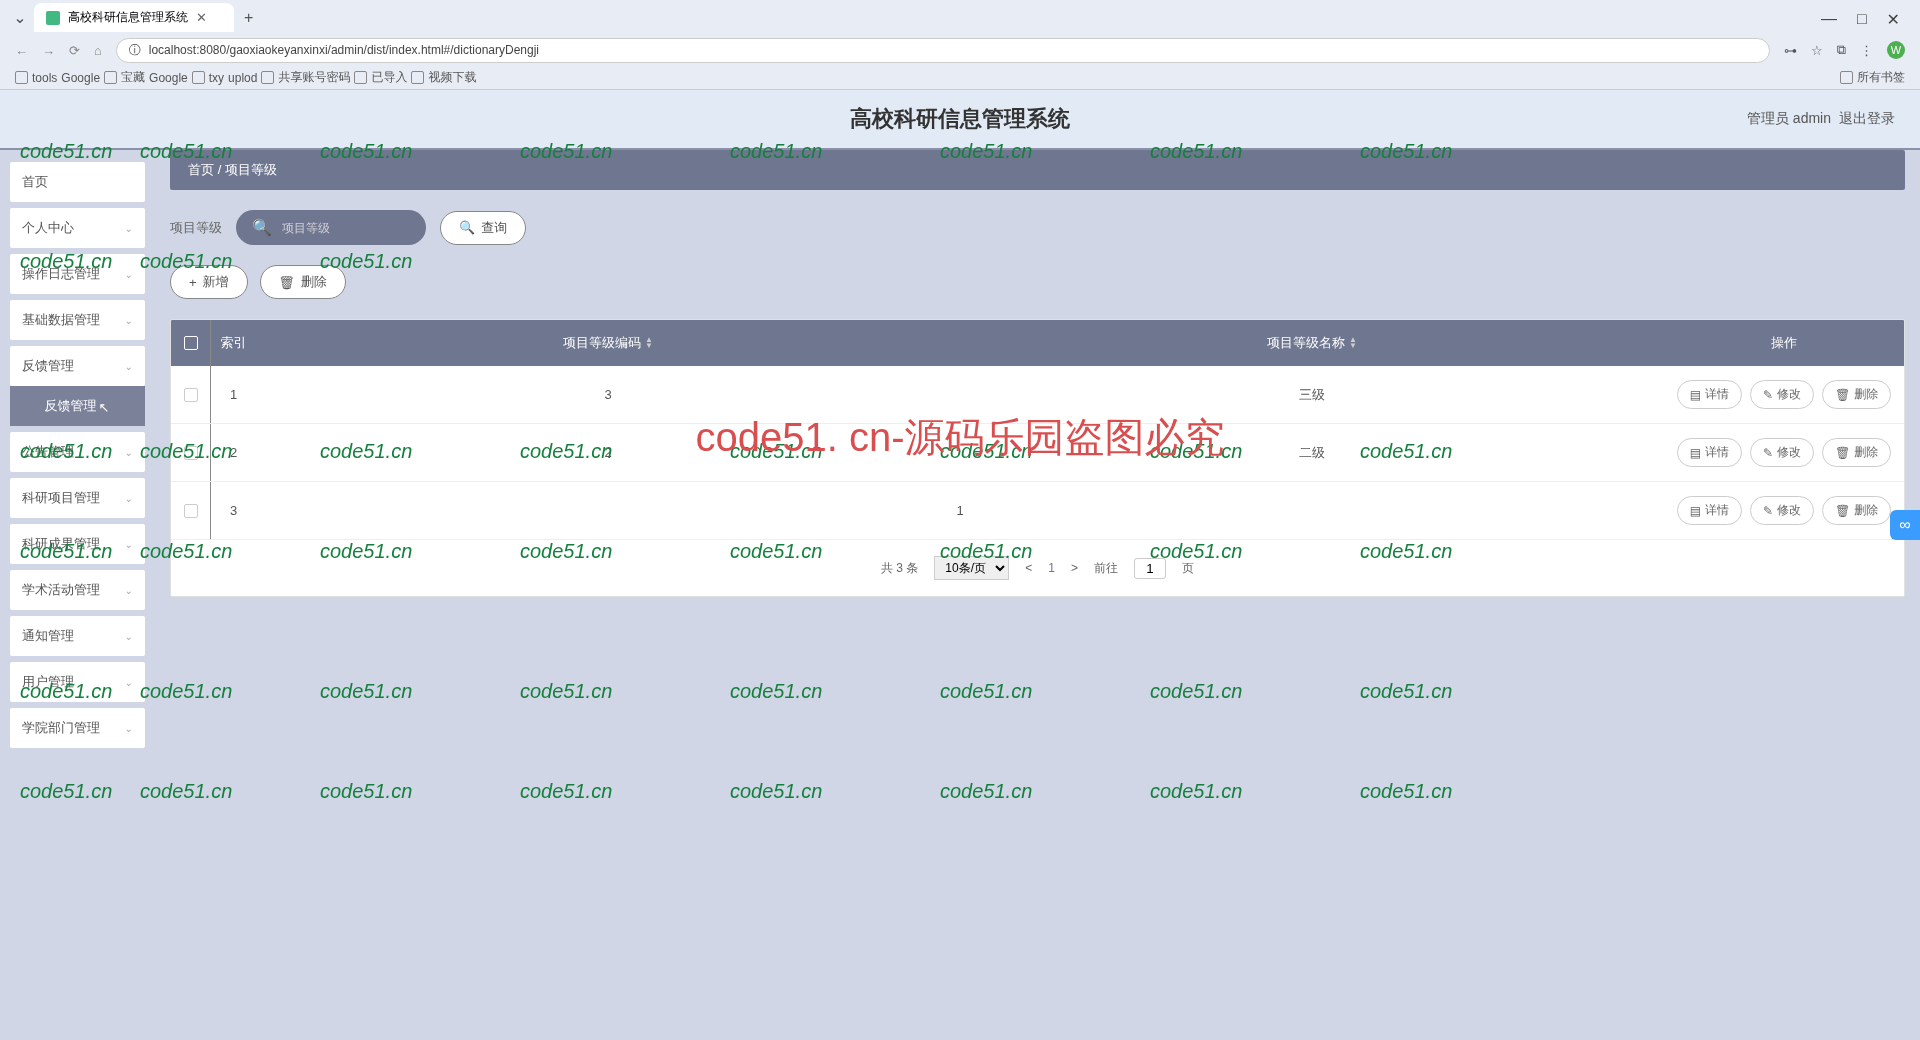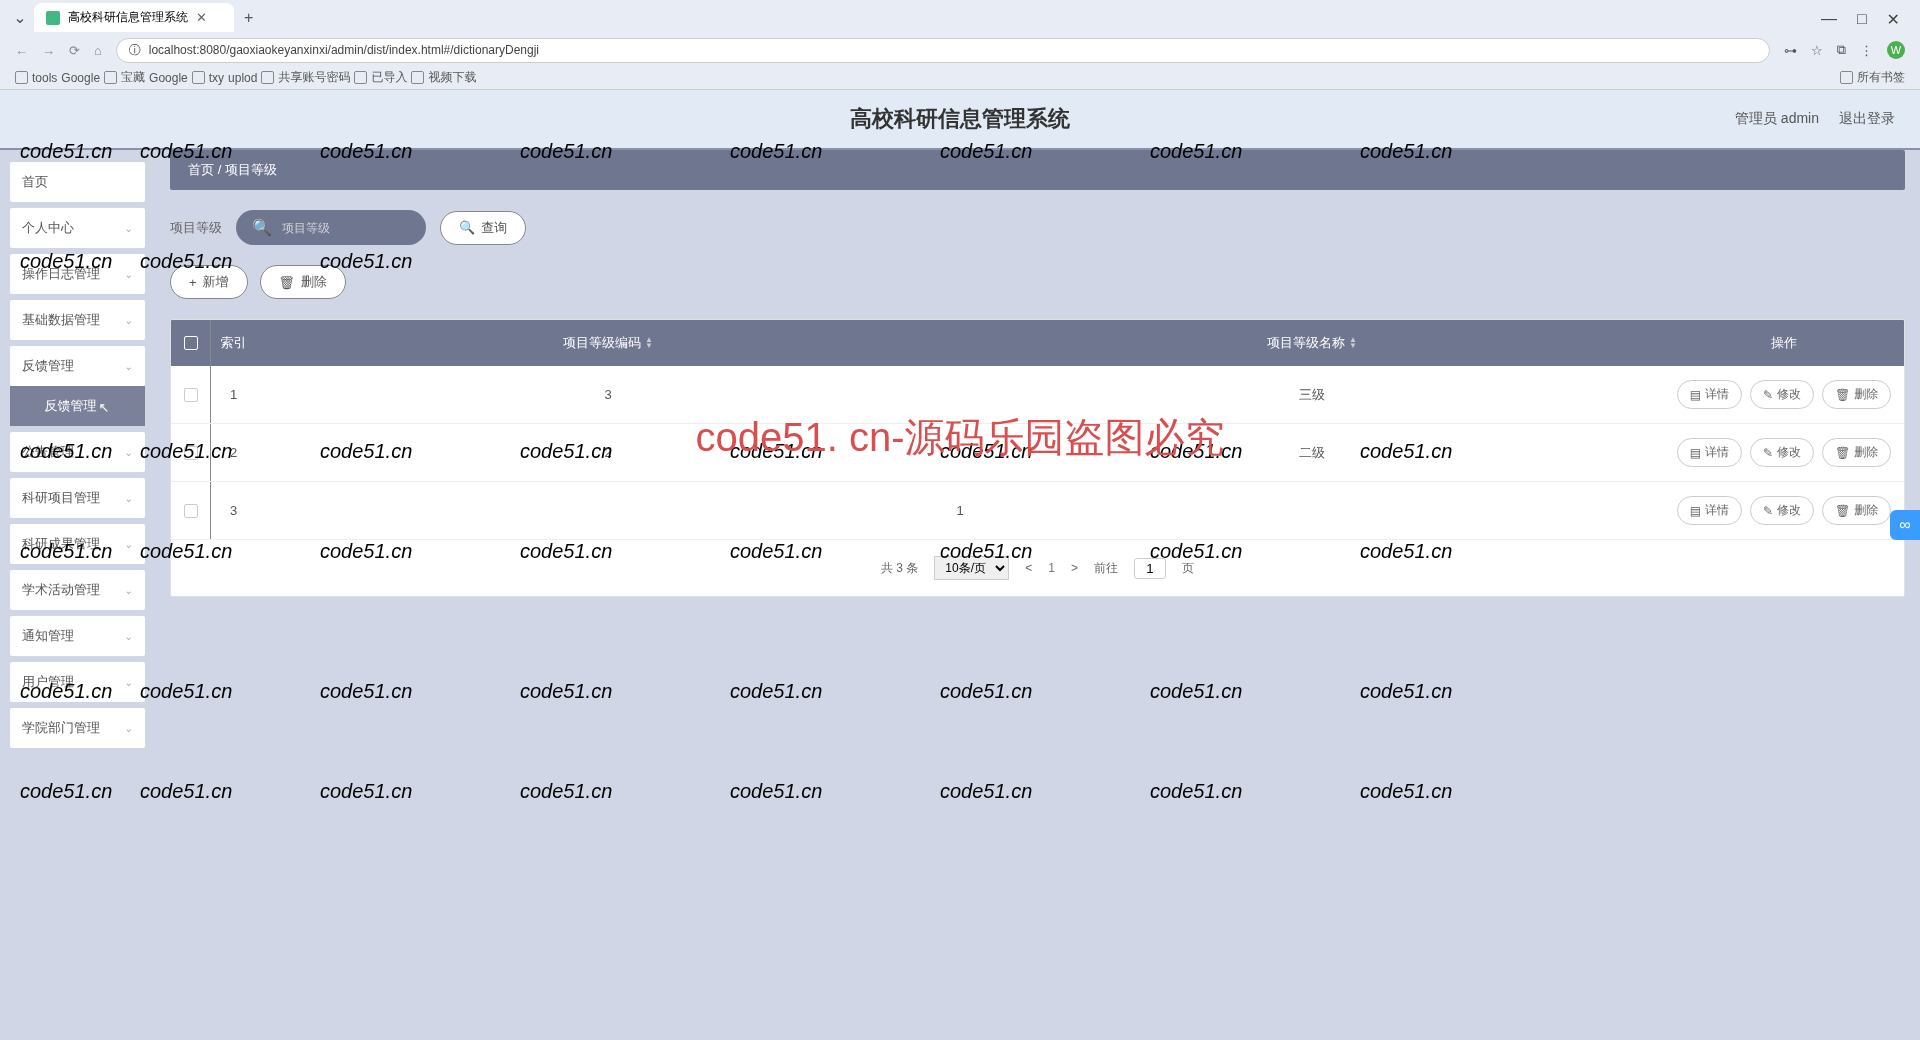--- a/index.html
+++ b/index.html
@@ -17,21 +17,21 @@
 .url-box{flex:1;display:flex;align-items:center;gap:8px;background:#fff;border:1px solid #ccc;border-radius:15px;padding:3px 12px;font-size:12px;color:#444}
 .addr-right{display:flex;align-items:center;gap:14px;color:#555}
 .avatar-dot{width:18px;height:18px;border-radius:50%;background:#4caf50;color:#fff;display:flex;align-items:center;justify-content:center;font-size:11px}
 .bookmarks{display:flex;align-items:center;height:25px;padding:0 15px;gap:4px;font-size:12px;color:#555}
 .bm{display:flex;align-items:center;gap:4px}
 .bm-icon{width:13px;height:13px;border:1px solid #888;border-radius:2px;display:inline-block}
 .bm-right{margin-left:auto}
 .app{display:flex;flex-direction:column;height:950px}
 .header{background:#e2ebf5;height:60px;display:flex;align-items:center;justify-content:center;position:relative;border-bottom:2px solid #8b91a8}
 .header-title{font-size:22px;font-weight:bold;color:#333}
-.header-right{position:absolute;right:25px;display:flex;gap:20px;font-size:14px;color:#555}
+.header-right{position:absolute;right:25px;display:flex;gap:8px;font-size:14px;color:#555}
 .body{flex:1;display:flex;background:#d0d6e5}
 .sidebar{width:155px;padding:12px 10px;display:flex;flex-direction:column;gap:6px}
 .side-item{background:#fff;padding:11px 12px;font-size:13px;color:#555;border-radius:2px;display:flex;align-items:center;justify-content:space-between;cursor:pointer}
 .side-item .chev{color:#aaa;font-size:10px}
 .side-sub{background:#7b8199;color:#fff;padding:11px 12px;font-size:13px;margin-top:-6px;display:flex;align-items:center;justify-content:center;cursor:pointer}
 .cursor{width:12px;height:12px;display:inline-block;margin-left:2px}
 .main{flex:1;padding:0 15px 15px 15px}
 .breadcrumb{background:#6f768f;color:#fff;padding:11px 18px;font-size:13px;border-radius:2px}
 .search-row{display:flex;align-items:center;gap:14px;padding:20px 0}
 .search-label{font-size:13px;color:#666}
@@ -53,21 +53,21 @@
 .checkbox{width:14px;height:14px;border:1.5px solid #fff;border-radius:2px;display:inline-block}
 .tbody .checkbox{border-color:#ccc}
 .trow{display:flex;border-bottom:1px solid #eee;font-size:13px;color:#555;min-height:54px}
 .td-ops{gap:8px}
 .op-btn{border:1px solid #ccc;border-radius:16px;padding:5px 12px;font-size:12px;color:#666;display:flex;align-items:center;gap:4px;cursor:pointer;background:#fff}
 .pager{display:flex;align-items:center;justify-content:center;gap:16px;padding:16px 0;font-size:12px;color:#666;background:#fff}
 .pager select{border:1px solid #ccc;padding:3px 6px;font-size:12px;border-radius:0}
 .pager .pg-num{color:#6f768f}
 .pager input{width:32px;border:1px solid #ccc;text-align:center;padding:2px;border-radius:3px}
 .watermark{position:absolute;left:0;right:0;top:410px;text-align:center;font-size:40px;color:#d94e4e;pointer-events:none;z-index:5;font-weight:500}
-.wm-bg{position:absolute;color:#000000;font-size:20px;pointer-events:none;z-index:1;font-style:italic}
+.wm-bg{position:absolute;color:#15803d;font-size:20px;pointer-events:none;z-index:1;font-style:italic}
 .float-btn{position:absolute;right:0;top:510px;background:#3b9cff;color:#fff;width:30px;height:30px;border-radius:6px 0 0 6px;display:flex;align-items:center;justify-content:center;font-size:16px}
 </style>
 </head>
 <body>
 
 <div class="browser-chrome">
   <div class="tab-bar">
     <span class="tab-dropdown">⌄</span>
     <div class="tab">
       <span class="favicon"></span>

